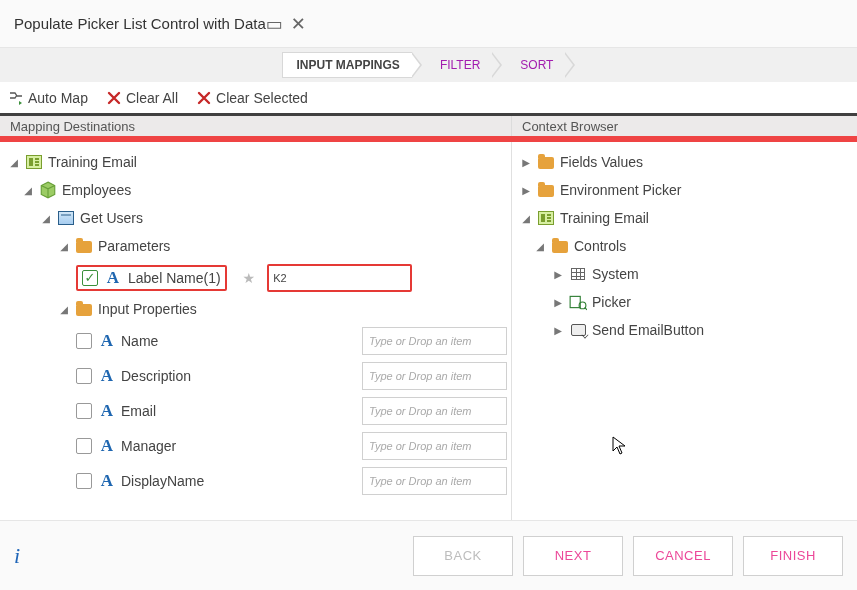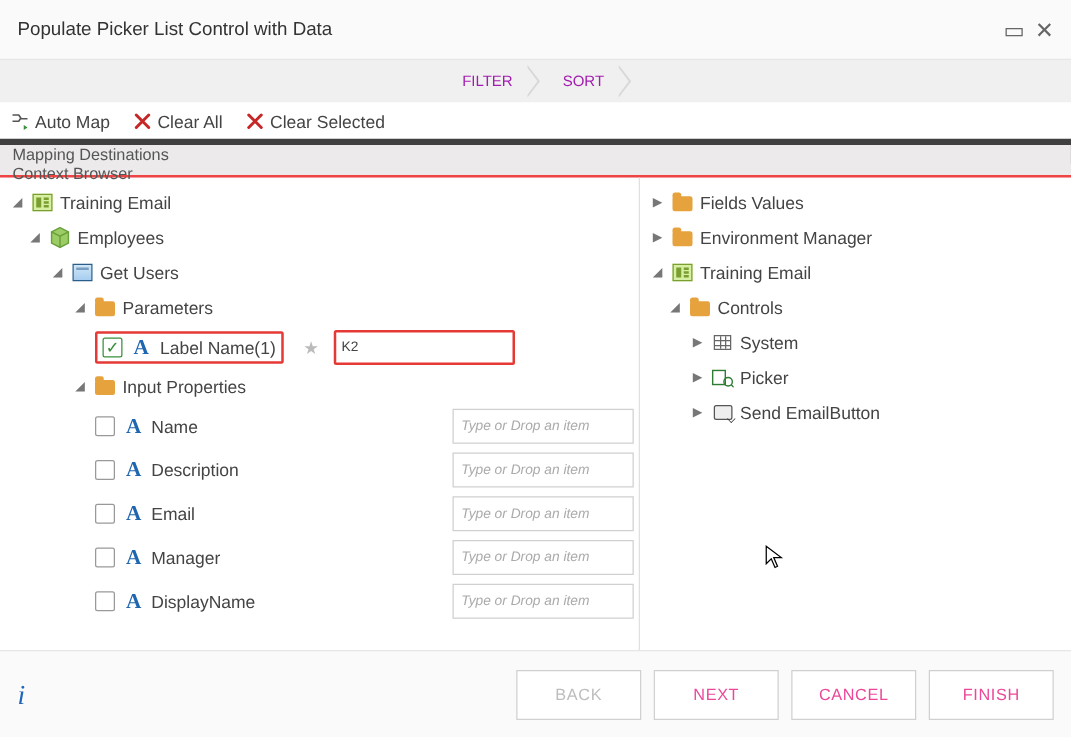--- a/index.html
+++ b/index.html
@@ -9,21 +9,21 @@
     color: #444;
     background: #fff;
     width: 857px;
     height: 590px;
     overflow: hidden;
   }
   .titlebar {
     height: 48px;
     display: flex;
     align-items: center;
-    justify-content: space-between;
+    justify-content: flex-start;
     padding: 0 14px;
     border-bottom: 1px solid #e6e6e6;
     background: #fafafa;
   }
   .titlebar .title { font-size: 15px; color: #333; font-weight: 500; }
   .titlebar .winicons { display: flex; gap: 8px; }
   .titlebar .winicons span { font-size: 18px; color: #666; cursor: pointer; }
 
   .tabs {
     height: 34px;
@@ -61,31 +61,31 @@
     border-left: 9px solid #f0f0f0;
   }
   .crumb.active .arrow::after { border-left-color: #fff; }
 
   .toolbar {
     height: 34px;
     display: flex;
     align-items: center;
     padding: 0 8px;
     gap: 18px;
-    border-bottom: 5px solid #404040;
+    border-bottom: 3px solid #404040;
     background: #fff;
   }
   .tbtn {
     display: flex; align-items: center; gap: 4px;
     font-size: 14px; color: #444; cursor: pointer;
   }
   .tbtn .icn { width: 16px; height: 16px; display: inline-flex; align-items: center; justify-content: center; }
 
   .panel-headers {
-    height: 26px; display: flex; background: #eceaea; border-bottom: 2px solid #ef4444; flex-direction: column;
+    height: 26px; display: flex; background: #eceaea; border-bottom: 6px solid #ef4444;
   }
   .panel-headers > div {
     display: flex; align-items: center; padding: 0 10px; font-size: 13px; color: #555;
   }
   .ph-left { flex: 1; border-right: 1px solid #dcdcdc; }
   .ph-right { width: 345px; }
 
   .body {
     display: flex; height: 378px;
   }
@@ -184,20 +184,24 @@
 
 <div class="titlebar">
   <div class="title">Populate Picker List Control with Data</div>
   <div class="winicons">
     <span>▭</span>
     <span>✕</span>
   </div>
 </div>
 
 <div class="tabs">
+  <div class="crumb active">
+    <span>INPUT MAPPINGS</span>
+      <div class="arrow"></div>
+  </div>
   <div class="crumb">
     <span>FILTER</span>
       <div class="arrow"></div>
   </div>
   <div class="crumb">
     <span>SORT</span>
       <div class="arrow"></div>
   </div>
 </div>
 
@@ -345,21 +349,21 @@
       <span class="icon">
           <span class="i-folder"></span>
         </span>
       <span class="label">Fields Values</span>
     </div>
     <div class="row">
       <span class="twisty">▶</span>
       <span class="icon">
           <span class="i-folder"></span>
         </span>
-      <span class="label">Environment Manager</span>
+      <span class="label">Environment Picker</span>
     </div>
     <div class="row">
       <span class="twisty">◢</span>
       <span class="icon">
           <span class="i-formgreen"></span>
         </span>
       <span class="label">Training Email</span>
     </div>
     <div class="row ind1">
       <span class="twisty">◢</span>

